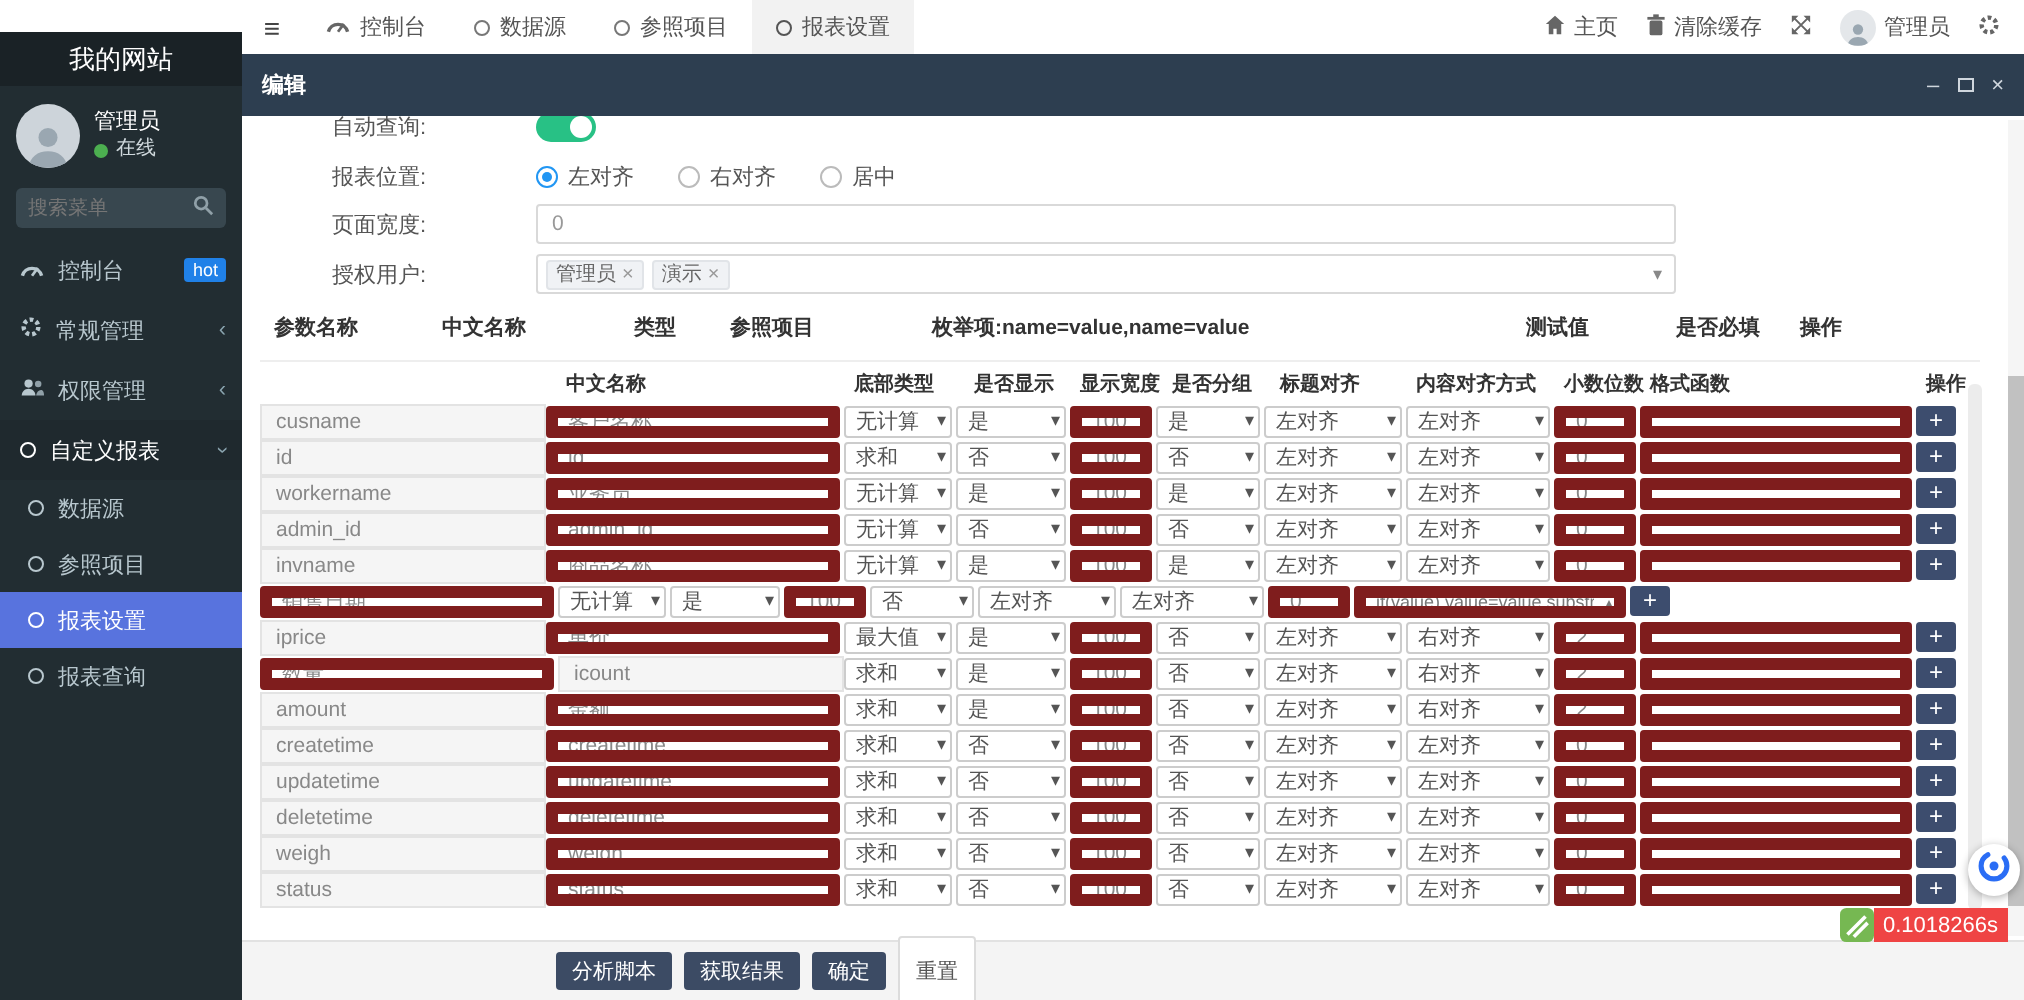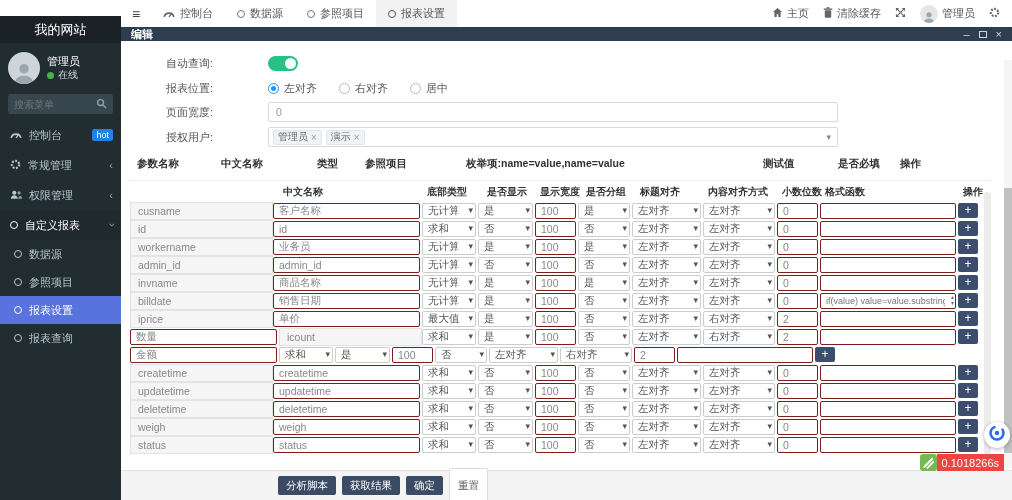--- a/index.html
+++ b/index.html
@@ -27,21 +27,21 @@
   
   #topbar { position:absolute; left:121px; top:0; right:0; height:27px; background:#fff; display:flex; align-items:stretch; font-size:11px; color:#555; }
   #hamburger { width:30px; display:flex; align-items:center; justify-content:center; font-size:14px; color:#444; cursor:pointer; }
   .tab { display:flex; align-items:center; gap:5px; padding:0 12px; cursor:pointer; white-space:nowrap; }
   .tab.active { background:#f2f2f2; }
   #topbar-right { margin-left:auto; display:flex; align-items:center; gap:14px; padding-right:12px; }
   .tb-item { display:flex; align-items:center; gap:4px; cursor:pointer; white-space:nowrap; }
   .avatar-sm { width:18px; height:18px; border-radius:50%; background:#e4e7ea; overflow:hidden; display:flex; align-items:flex-end; justify-content:center; }
 
   
-  #dialog-header { position:absolute; left:121px; top:27px; right:0; height:14px; background:#2d3e50; color:#fff; display:flex; align-items:center; padding:4px 10px; font-size:11px; font-weight:bold; z-index:4; }
+  #dialog-header { position:absolute; left:121px; top:27px; right:0; height:31px; background:#2d3e50; color:#fff; display:flex; align-items:center; padding:4px 10px; font-size:11px; font-weight:bold; z-index:4; }
   #win-controls { margin-left:auto; display:flex; align-items:center; gap:9px; font-weight:normal; color:#cfd6dd; font-size:11px; }
   .maxbox { width:8px; height:7px; border:1px solid #cfd6dd; display:inline-block; }
   #dialog-body { position:absolute; left:121px; top:50px; right:0; bottom:30px; background:#fff; z-index:3; }
   #dialog-footer { position:absolute; left:121px; bottom:0; right:0; height:30px; background:#f4f4f4; border-top:1px solid #e2e2e2; display:flex; align-items:center; gap:6px; padding-left:157px; z-index:4;margin-top:28px; }
   .btn-dark { background:#3c4b64; color:#fff; border:none; font-size:10.5px; height:19px; padding:0 8px; border-radius:2px; font-family:inherit; cursor:pointer; }
   .btn-light { background:#fff; color:#555; border:1px solid #dcdcdc; font-size:10.5px; height:35px; padding:0 8px; border-radius:2px; font-family:inherit; cursor:pointer; }
 
   
   .form-row { position:absolute; left:0; right:0; display:flex; align-items:center; }
   .form-label { width:147px; text-align:center; font-size:11px; color:#555; padding-right:10px; flex:none; }
@@ -62,21 +62,21 @@
   #params-header span { display:block; }
   #params-divider { position:absolute; left:9px; right:22px; top:130px; border-bottom:1px solid #eee; }
   #fields-header { position:absolute; left:9px; top:135px; display:flex; font-size:10px; font-weight:bold; color:#333; white-space:nowrap; }
   #fields-header .hc { padding-left:5px; }
   #rows { position:absolute; left:9px; top:152px; }
   .frow { display:flex; height:18px; }
   .cell { flex:none; position:relative; }
   .c1{width:143px;} .c2{width:149px;} .c3{width:56px;} .c4{width:57px;} .c5{width:43px;}
   .c6{width:54px;} .c7{width:71px;font-family:Liberation Serif, serif;} .c8{width:74px;} .c9{width:43px;} .c10{width:138px;} .c11{width:22px;}
   .fieldbox { height:18px; margin-bottom:-1px; background:#f5f5f5; border:1px solid #e3e3e3; font-size:10.5px; color:#888; display:flex; align-items:center; padding-left:7px; }
-  .inputbox { height:16px; margin:1px 2px 1px 0; background:#fff; border:1px solid #7f1d1d; border-radius:2px; font-size:10.5px; color:#888; display:flex; align-items:center; padding-left:5px; overflow:hidden; white-space:nowrap; }
+  .inputbox { height:16px; margin:1px 2px 1px 0; background:#fff; border:6px solid #7f1d1d; border-radius:2px; font-size:10.5px; color:#888; display:flex; align-items:center; padding-left:5px; overflow:hidden; white-space:nowrap; }
   .sel { height:16px; margin:1px 2px 1px 0; background:#fff; border:1px solid #ccc; border-radius:2px; font-size:10.5px; color:#555; display:flex; align-items:center; padding:0 10px 0 5px; position:relative; cursor:pointer; white-space:nowrap; overflow:hidden; }
   .sel .caret { position:absolute; right:2px; top:1px; font-size:9px; color:#555; }
   .fmt { position:relative; padding-right:10px; }
   .fmt .ft { font-size:9px; color:#777; overflow:hidden; white-space:nowrap; }
   .fmt .spin { display:none; position:absolute; right:1px; top:0; flex-direction:column; line-height:6px; font-size:6px; color:#777; }
   .fmt.has-spinner .spin { display:flex; }
   .plusbtn { width:20px; height:15px; margin-top:1px; background:#3d4d6e; color:#fff; border-radius:2px; font-size:12px; line-height:14px; text-align:center; cursor:pointer; }
 
   
   #scroll-up { position:absolute; right:2px; top:51px; font-size:7px; color:#333; z-index:9; }
@@ -565,23 +565,20 @@
           <div class="inputbox fmt">
             <span class="ft"></span>
           </div>
         </div>
     <div class="cell c11">
           <div class="plusbtn">+</div>
         </div>
   </div>
 
   <div class="frow">
-    <div class="cell c1">
-          <div class="fieldbox">billdate</div>
-        </div>
     <div class="cell c2">
           <div class="inputbox">销售日期</div>
         </div>
     <div class="cell c3">
           <div class="sel">
             <span class="st">无计算</span>
             <span class="caret">▾</span>
           </div>
         </div>
     <div class="cell c4">
@@ -728,20 +725,23 @@
           <div class="inputbox fmt">
             <span class="ft"></span>
           </div>
         </div>
     <div class="cell c11">
           <div class="plusbtn">+</div>
         </div>
   </div>
 
   <div class="frow">
+    <div class="cell c1">
+          <div class="fieldbox">amount</div>
+        </div>
     <div class="cell c2">
           <div class="inputbox">金额</div>
         </div>
     <div class="cell c3">
           <div class="sel">
             <span class="st">求和</span>
             <span class="caret">▾</span>
           </div>
         </div>
     <div class="cell c4">

